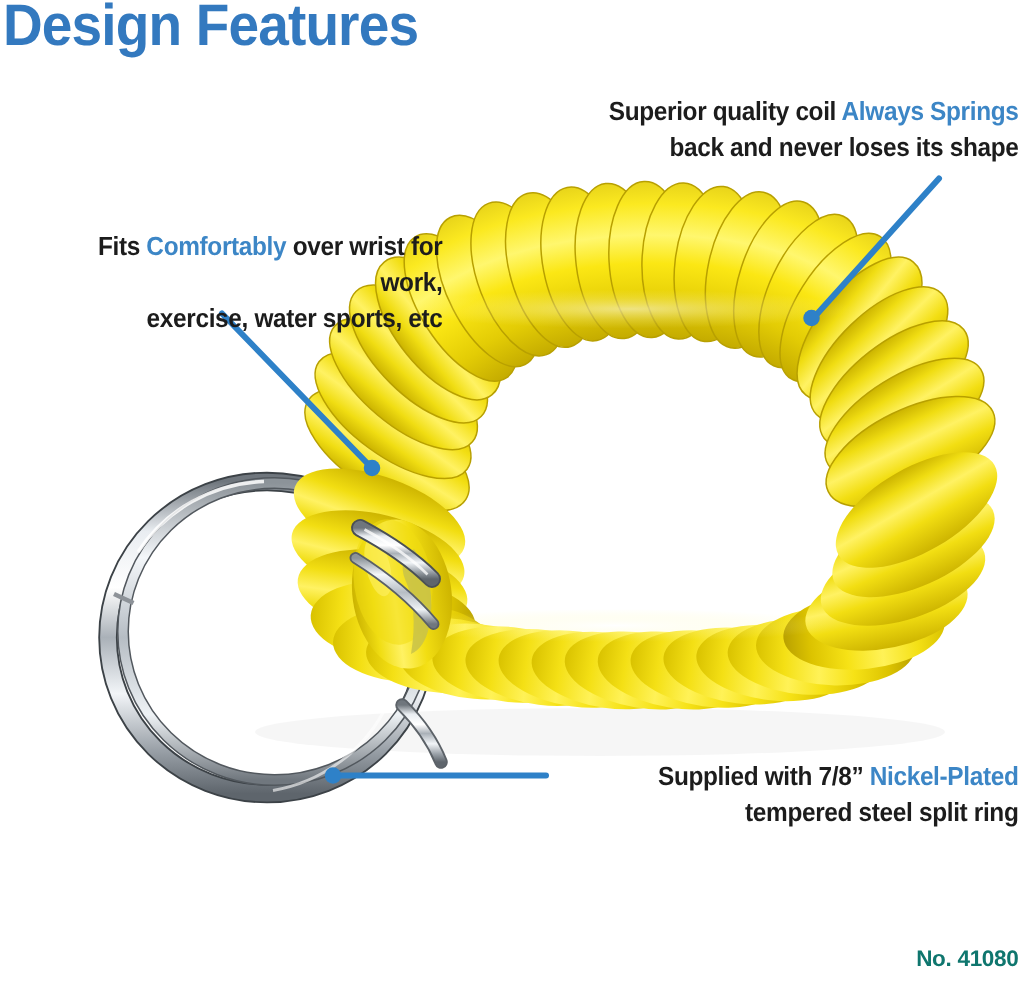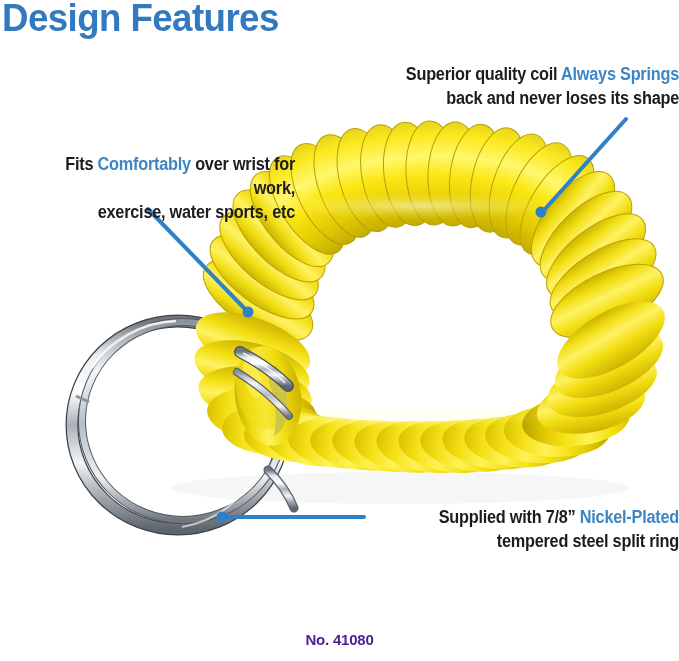--- a/index.html
+++ b/index.html
@@ -85,25 +85,25 @@
     width: 679px;
     height: 661px;
   }
 
   
   .model-number {
     position: absolute;
     left: 0;
     top: 631px;
     width: 679px;
-    text-align: center;
+    text-align: right;
     font-family: "Liberation Sans", sans-serif;
     font-size: 15px;
     font-weight: bold;
-    color: #4c1d95;
+    color: #0f766e;
     letter-spacing: -0.2px;
   }
 </style>
 </head>
 <body>
 
 <div class="page-title">Design Features</div>
 
 <svg id="product-art" viewBox="0 0 679 661">
   <defs>

